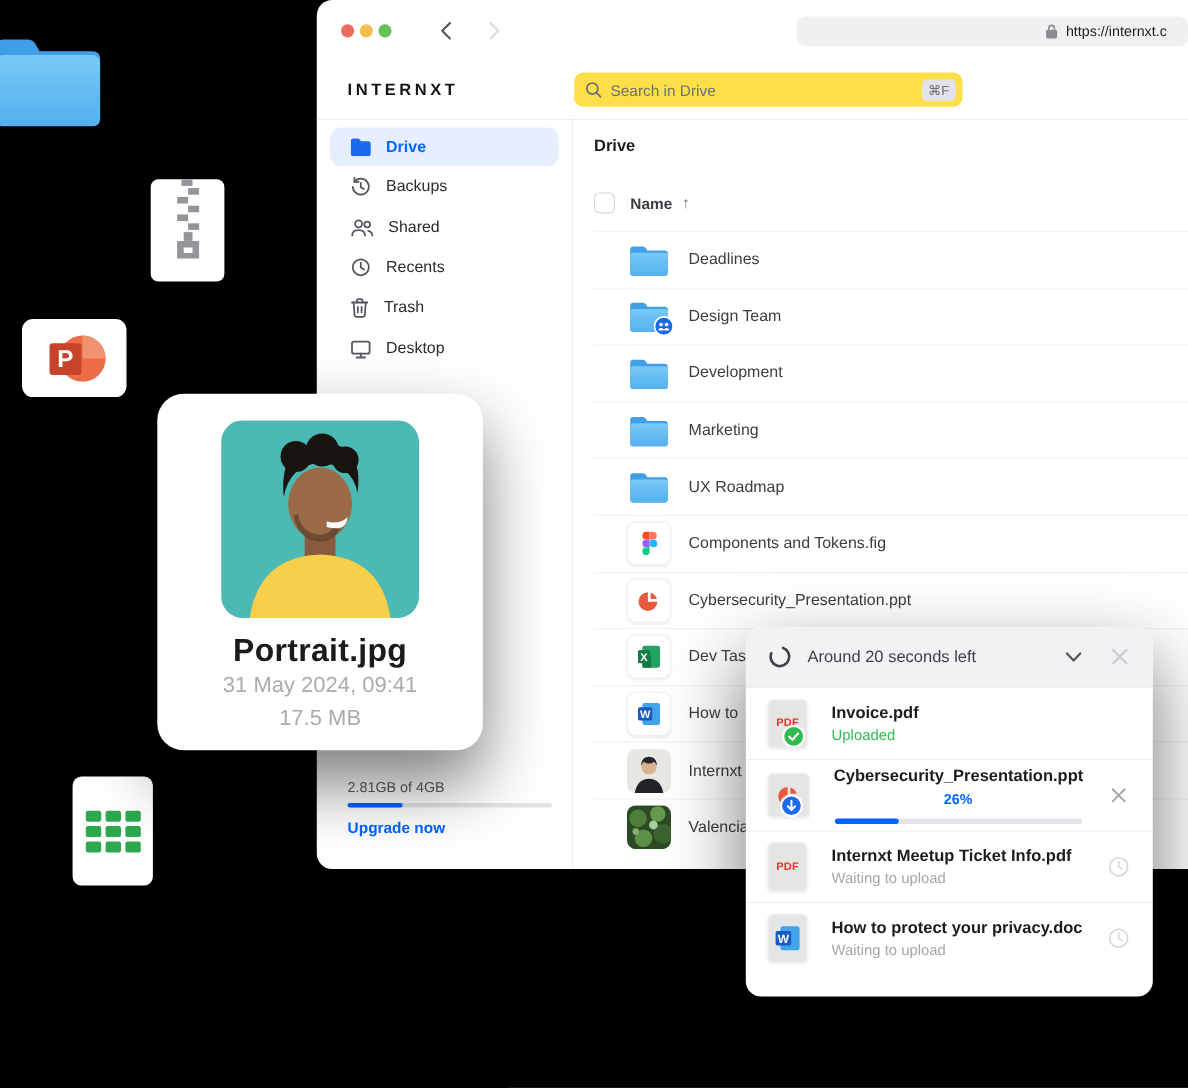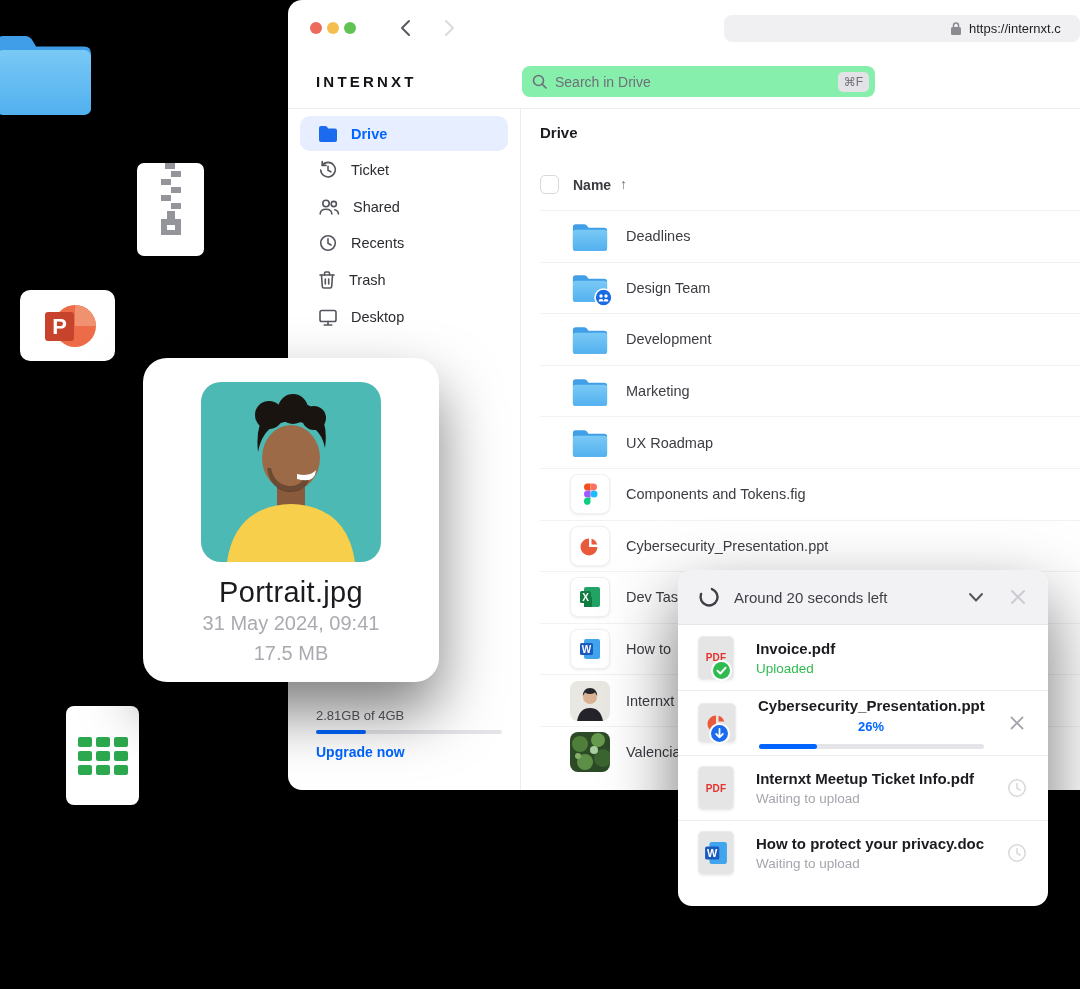--- a/index.html
+++ b/index.html
@@ -23,21 +23,21 @@
   .sheet-grid i { background:#2ca84e; border-radius:2px; }
 
   
   .portrait-card {
     position:absolute; left:143px; top:358px; width:296px; height:324px;
     background:#fff; border-radius:24px; z-index:30;
     box-shadow:0 30px 60px rgba(0,0,0,.5);
     text-align:center;
   }
   .portrait-photo { position:absolute; left:58px; top:24px; width:180px; height:180px; border-radius:20px; overflow:hidden; }
-  .portrait-name { position:absolute; left:0; right:0; top:218px; font-size:29px; color:#1a1a1f; font-weight:400; letter-spacing:.3px; }
+  .portrait-name { position:absolute; left:0; right:0; top:218px; font-size:29px; color:#1a1a1f; font-weight:700; letter-spacing:.3px; }
   .portrait-date { position:absolute; left:0; right:0; top:254px; font-size:20px; color:#aaaab1; }
   .portrait-size { position:absolute; left:0; right:0; top:284px; font-size:20px; color:#aaaab1; }
 
   
   .window {
     position:absolute; left:288px; top:0; width:792px; height:790px;
     background:#fff; border-radius:14px 0 0 14px; z-index:10;
   }
   .traffic { position:absolute; top:22px; width:12px; height:12px; border-radius:50%; }
   .t-red { left:22px; background:#ed6a5e; }
@@ -47,21 +47,21 @@
   .url-pill {
     position:absolute; left:436px; top:15px; width:356px; height:27px;
     background:#f0f0f2; border-radius:8px; display:flex; align-items:center;
     padding-left:226px; gap:7px;
   }
   .url-text { font-size:13px; color:#1f1f24; white-space:nowrap; }
 
   .brand { position:absolute; left:28px; top:73px; font-size:15px; font-weight:700; letter-spacing:3.2px; color:#141418; }
   .searchbar {
     position:absolute; left:234px; top:66px; width:353px; height:31px;
-    background:#86efac; border-radius:8px; display:flex; align-items:center; padding:0 6px 0 10px; gap:8px;
+    background:#fde047; border-radius:8px; display:flex; align-items:center; padding:0 6px 0 10px; gap:8px;
   }
   .search-ph { font-size:14px; color:#6f6f78; flex:1; }
   .search-kbd { background:#e2e2e7; border-radius:5px; font-size:12px; color:#6f6f78; padding:3px 6px; }
 
   .hdr-divider { position:absolute; left:0; top:108px; width:792px; height:1px; background:#ededf0; }
   .side-divider { position:absolute; left:232px; top:108px; width:1px; height:682px; background:#ededf0; }
 
   
   .side-item { position:absolute; left:12px; width:208px; height:36px; display:flex; align-items:center; padding-left:18px; gap:13px; border-radius:10px; }
   .side-item .lbl { font-size:14.5px; color:#2b2b31; font-weight:500; }
@@ -212,21 +212,21 @@
     </svg>
     <span class="lbl">Drive</span>
   </div>
 
   <div class="side-item" style="top:152px;">
     <svg width="20" height="20" viewBox="0 0 20 20">
       <path d="M4.2 5.2 A7.3 7.3 0 1 1 2.7 10" fill="none" stroke="#55555d" stroke-width="1.6" stroke-linecap="round"></path>
       <polyline points="4.2,1.6 4.2,5.4 8,5.4" fill="none" stroke="#55555d" stroke-width="1.6" stroke-linecap="round" stroke-linejoin="round"></polyline>
       <polyline points="10,6.2 10,10.2 12.8,11.8" fill="none" stroke="#55555d" stroke-width="1.6" stroke-linecap="round"></polyline>
     </svg>
-    <span class="lbl">Ticket</span>
+    <span class="lbl">Backups</span>
   </div>
 
   <div class="side-item" style="top:189px;">
     <svg width="22" height="18" viewBox="0 0 22 18">
       <g fill="none" stroke="#55555d" stroke-width="1.6" stroke-linecap="round">
         <circle cx="8" cy="5.5" r="3.2"></circle>
         <path d="M2.2 16 q0-4.8 5.8-4.8 q5.8 0 5.8 4.8"></path>
         <circle cx="15.8" cy="6" r="2.6"></circle>
         <path d="M16.8 11.8 q3.6 .8 3.6 4.2"></path>
       </g>

